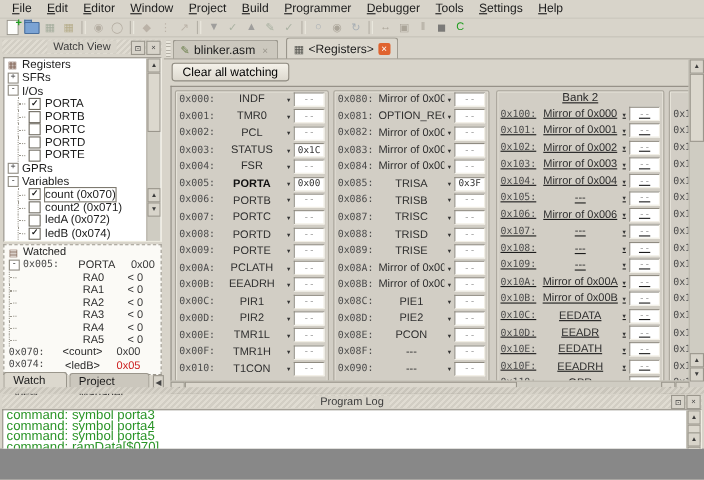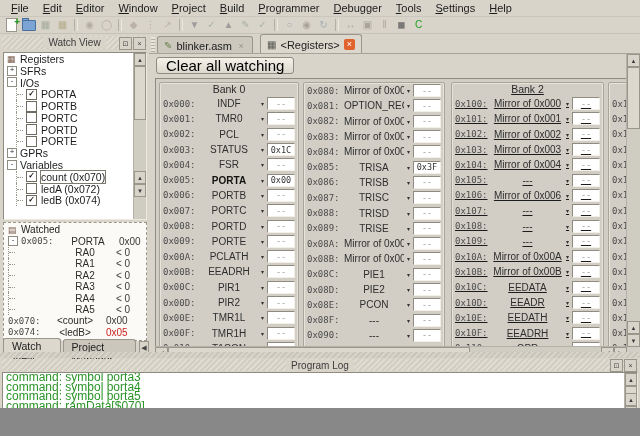--- a/index.html
+++ b/index.html
@@ -64,21 +64,21 @@
     background:repeating-linear-gradient(0deg,#b2aea4 0 1px,#e9e6dc 1px 3px);}
   .tabline{position:absolute;top:20px;left:0;right:0;border-top:1px solid #a8a49a;}
   .dtabs{position:absolute;top:3px;left:8px;height:18px;display:flex;gap:7px;align-items:flex-end;}
   .dtab{display:flex;align-items:center;gap:4px;border:1px solid #9a968c;border-bottom:none;
     border-radius:3px 3px 0 0;padding:1px 6px;background:#ccc8be;height:15px;}
   .dtab.active{background:#dcd8ce;height:17px;}
   .dtab .ic{font-size:10px;}
   .closex{font-size:9px;color:#9a968c;width:10px;text-align:center;}
   .closex.hot{background:#e0632e;color:#fff;border-radius:2px;width:11px;height:11px;line-height:11px;}
   .clearbtn{position:absolute;top:24px;left:7px;height:17px;padding:0 9px;display:flex;align-items:center;
-    border:1px solid #8f8b81;border-radius:3px;background:linear-gradient(#f4f1e9,#ddd9cf);font-size:15px;text-align:right;}
+    border:1px solid #8f8b81;border-radius:3px;background:linear-gradient(#f4f1e9,#ddd9cf);font-size:11px;text-align:right;}
   .regview{position:absolute;top:45px;left:6px;right:13px;bottom:11px;background:#d2cec5;
     border:1px solid #8f8b81;border-right-color:#eceade;border-bottom-color:#eceade;overflow:hidden;}
   .bank{position:absolute;top:3px;height:300px;border:1px solid #a9a59b;border-radius:2px;
     box-shadow:inset 0 0 0 1px #e6e3d9;}
   .bank:nth-of-type(1){left:3px;width:138px;}
   .bank:nth-of-type(2){left:147px;width:140px;}
   .bank:nth-of-type(3){left:295px;width:151px;text-decoration:underline;}
   .bank:nth-of-type(4){left:452px;width:150px;}
   .bank-title{height:13px;text-align:center;font-size:10.5px;color:#2a2a2a;}
   .rrow{height:15.3px;display:flex;align-items:center;padding:0 3px;}
@@ -225,20 +225,25 @@
           <span class="tlabel">Variables</span>
         </div>
         <div class="trow lvl1">
           <span class="tconn"></span>
           <span class="cb on">✓</span>
           <span class="tlabel sel">count (0x070)</span>
         </div>
         <div class="trow lvl1">
           <span class="tconn"></span>
           <span class="cb"></span>
+          <span class="tlabel">count2 (0x071)</span>
+        </div>
+        <div class="trow lvl1">
+          <span class="tconn"></span>
+          <span class="cb"></span>
           <span class="tlabel">ledA (0x072)</span>
         </div>
         <div class="trow lvl1">
           <span class="tconn"></span>
           <span class="cb on">✓</span>
           <span class="tlabel">ledB (0x074)</span>
         </div>
         <div class="vsb">
         <div class="sbb">▲</div>
         <div class="sbthumb" style="height:52px"></div>
@@ -324,21 +329,20 @@
         <div class="dtab active">
           <span class="ic" style="color: rgb(85, 85, 80);">▦</span>
           <span class="dtab-label">&lt;Registers&gt;</span>
           <span class="closex hot" style="background: rgb(224, 99, 46);">×</span>
         </div>
       </div>
     <div class="tabline"></div>
     <button class="clearbtn">Clear all watching</button>
     <div class="regview" id="regview">
         <div class="bank">
-          <div class="bank-title">Bank 0</div>
           <div class="rrow">
             <span class="raddr">0x000:</span>
             <span class="rname">INDF</span>
             <span class="rcombo">▾</span>
             <span class="rval dim">--</span>
           </div>
           <div class="rrow">
             <span class="raddr">0x001:</span>
             <span class="rname">TMR0</span>
             <span class="rcombo">▾</span>

